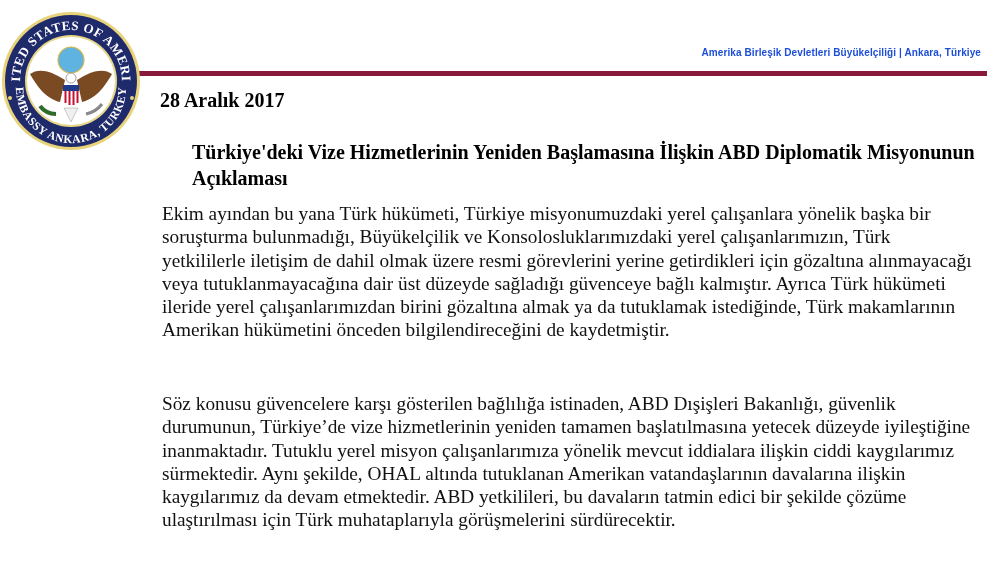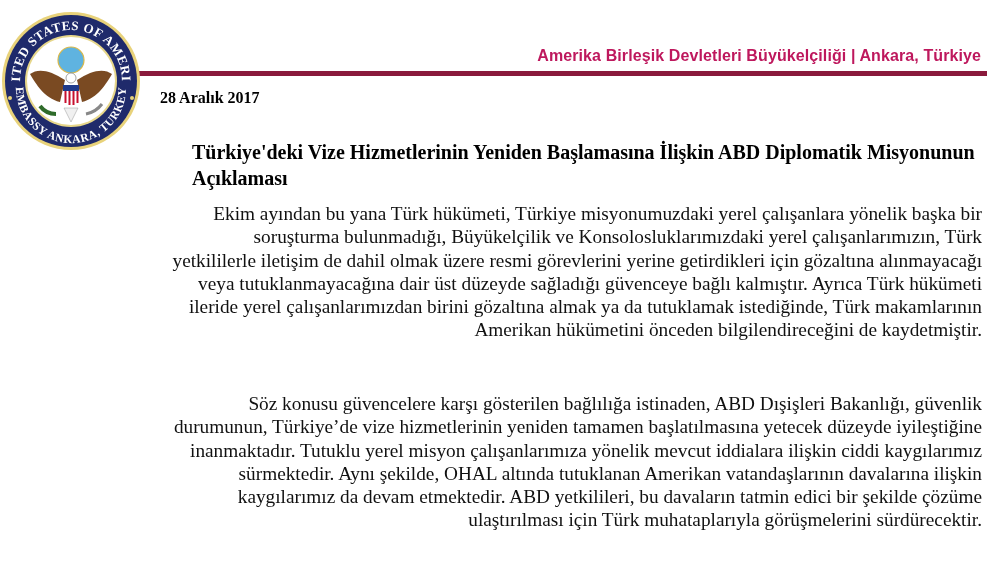--- a/index.html
+++ b/index.html
@@ -5,36 +5,36 @@
     html, body { margin: 0; padding: 0; }
     body {
       width: 989px; height: 585px; background: #ffffff; position: relative; overflow: hidden;
       font-family: "Liberation Serif", serif; color: #111;
     }
     .rule {
       position: absolute; left: 100px; top: 71px; width: 887px; height: 5px; background: #8a1a3c;
     }
     .header-title {
       position: absolute; right: 8px; top: 47px;
-      font-family: "Liberation Sans", sans-serif; font-weight: bold; font-size: 16px; color: #be185d;
+      font-family: "Liberation Sans", sans-serif; font-weight: bold; font-size: 10px; color: #1d4ed8;
       letter-spacing: 0.1px;
     }
     .seal {
       position: absolute; left: 0px; top: 10px; width: 142px; height: 142px;
     }
     .date {
-      position: absolute; left: 160px; top: 89px; font-weight: bold; font-size: 16px; color: #000;
+      position: absolute; left: 160px; top: 89px; font-weight: bold; font-size: 20px; color: #000;
     }
     .title {
       position: absolute; left: 160px; top: 139px; width: 800px;
       font-weight: bold; font-size: 20px; line-height: 26px; color: #000; margin-left: 32px;
     }
     .para {
-      position: absolute; left: 172px; width: 810px;
-      font-size: 19.3px; line-height: 23.3px; color: #111; text-align: right;
+      position: absolute; left: 162px; width: 810px;
+      font-size: 19.3px; line-height: 23.3px; color: #111;
     }
     .p1 { top: 202px; }
     .p2 { top: 392px; }
   </style>
 </head>
 <body>
 
 <div class="rule"></div>
 
 <div class="header-title">Amerika Birleşik Devletleri Büyükelçiliği | Ankara, Türkiye</div>

